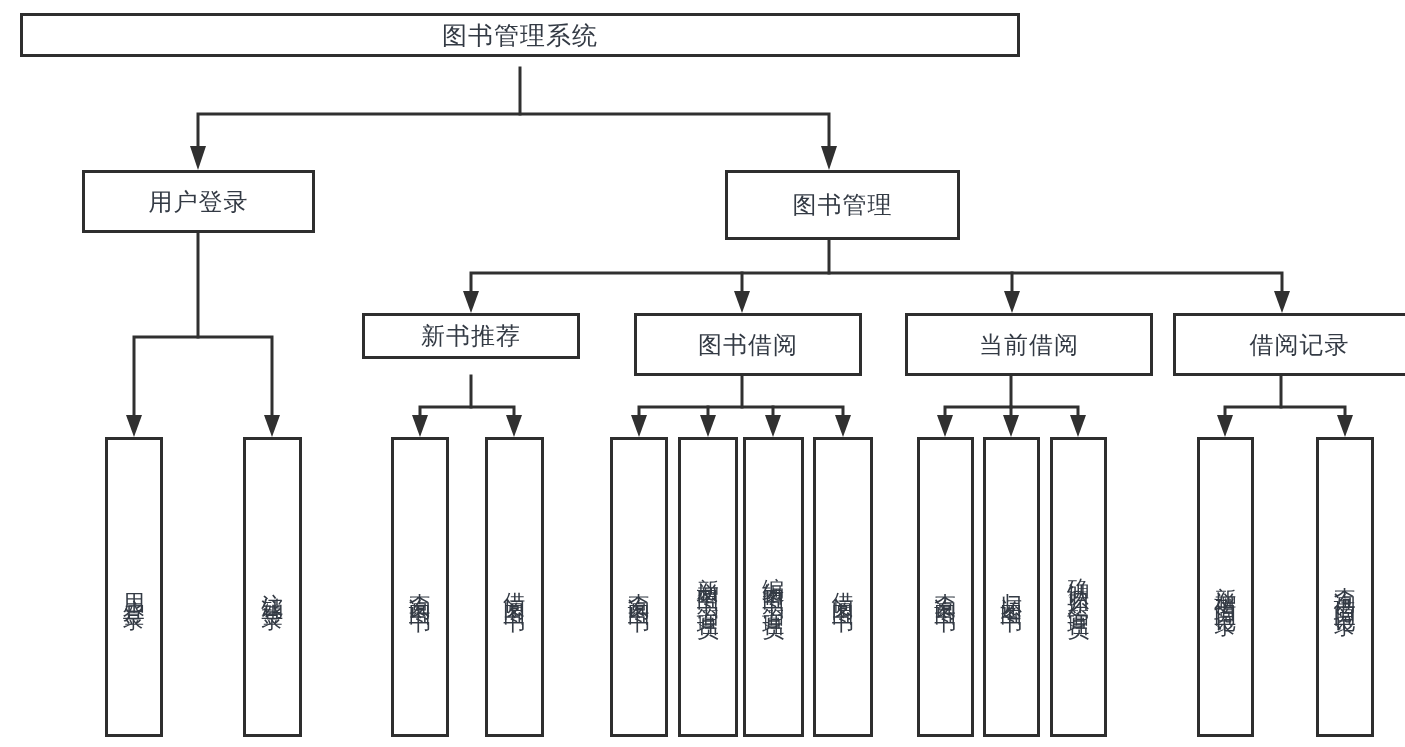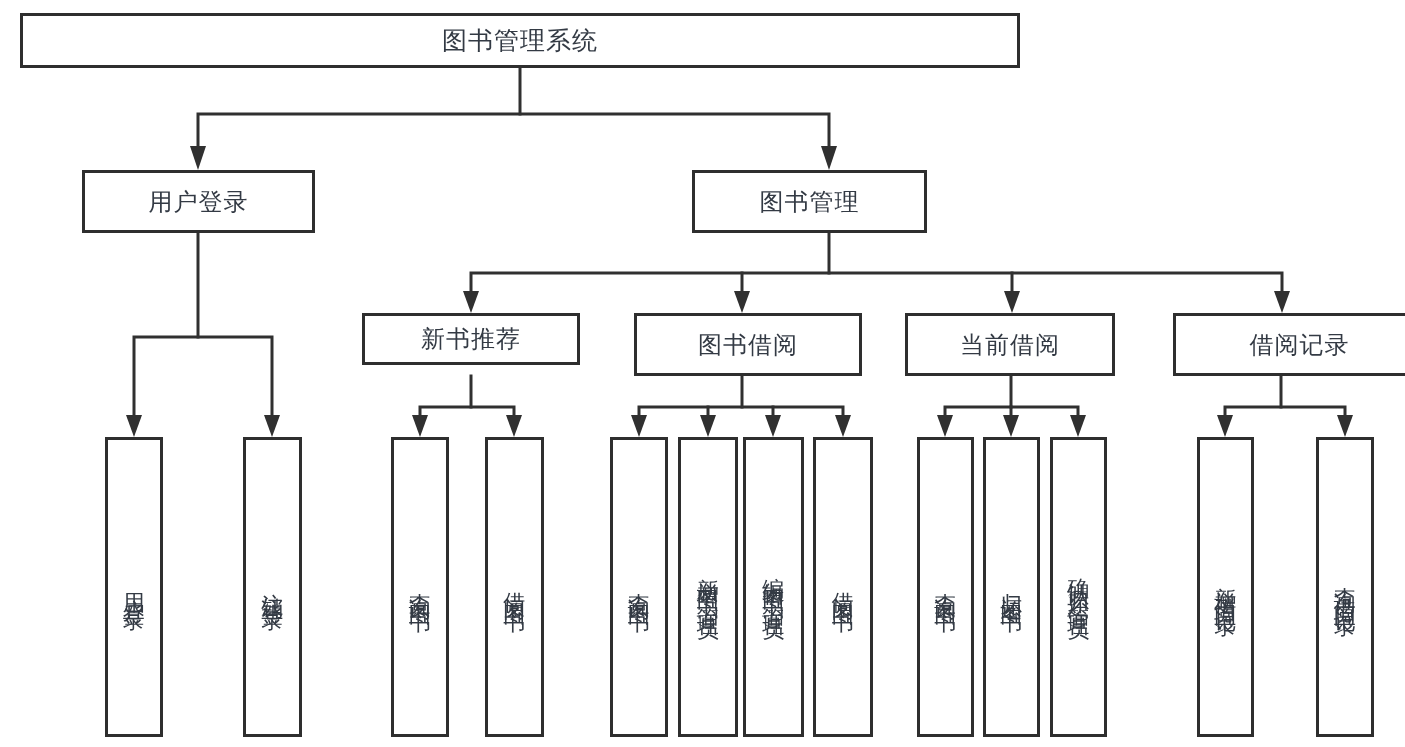--- a/index.html
+++ b/index.html
@@ -108,38 +108,38 @@
 
       <polygon points="937,415 953,415 945,437"></polygon>
       <polygon points="1003,415 1019,415 1011,437"></polygon>
       <polygon points="1070,415 1086,415 1078,437"></polygon>
 
       <polygon points="1217,415 1233,415 1225,437"></polygon>
       <polygon points="1337,415 1353,415 1345,437"></polygon>
     </g>
   </svg>
 
-  <div class="node root-node" style="left:20px;top:13px;width:1000px;height:55px">
+  <div class="node root-node" style="left:20px;top:13px;width:1000px;height:44px">
     <span>图书管理系统</span>
   </div>
 
   <div class="node h-node" style="left:82px;top:170px;width:233px;height:63px">
     <span>用户登录</span>
   </div>
-  <div class="node h-node" style="left:692px;top:170px;width:235px;height:63px">
+  <div class="node h-node" style="left:725px;top:170px;width:235px;height:70px">
     <span>图书管理</span>
   </div>
 
-  <div class="node h-node" style="left:362px;top:313px;width:218px;height:52px">
+  <div class="node h-node" style="left:362px;top:313px;width:218px;height:46px">
     <span>新书推荐</span>
   </div>
   <div class="node h-node" style="left:634px;top:313px;width:228px;height:63px">
     <span>图书借阅</span>
   </div>
-  <div class="node h-node" style="left:905px;top:313px;width:210px;height:63px">
+  <div class="node h-node" style="left:905px;top:313px;width:248px;height:63px">
     <span>当前借阅</span>
   </div>
   <div class="node h-node" style="left:1173px;top:313px;width:253px;height:63px">
     <span>借阅记录</span>
   </div>
 
   <div class="node v-node" style="left:105px;top:437px;width:58px;height:300px">
     <span>用户登录</span>
   </div>
   <div class="node v-node" style="left:243px;top:437px;width:59px;height:300px">

